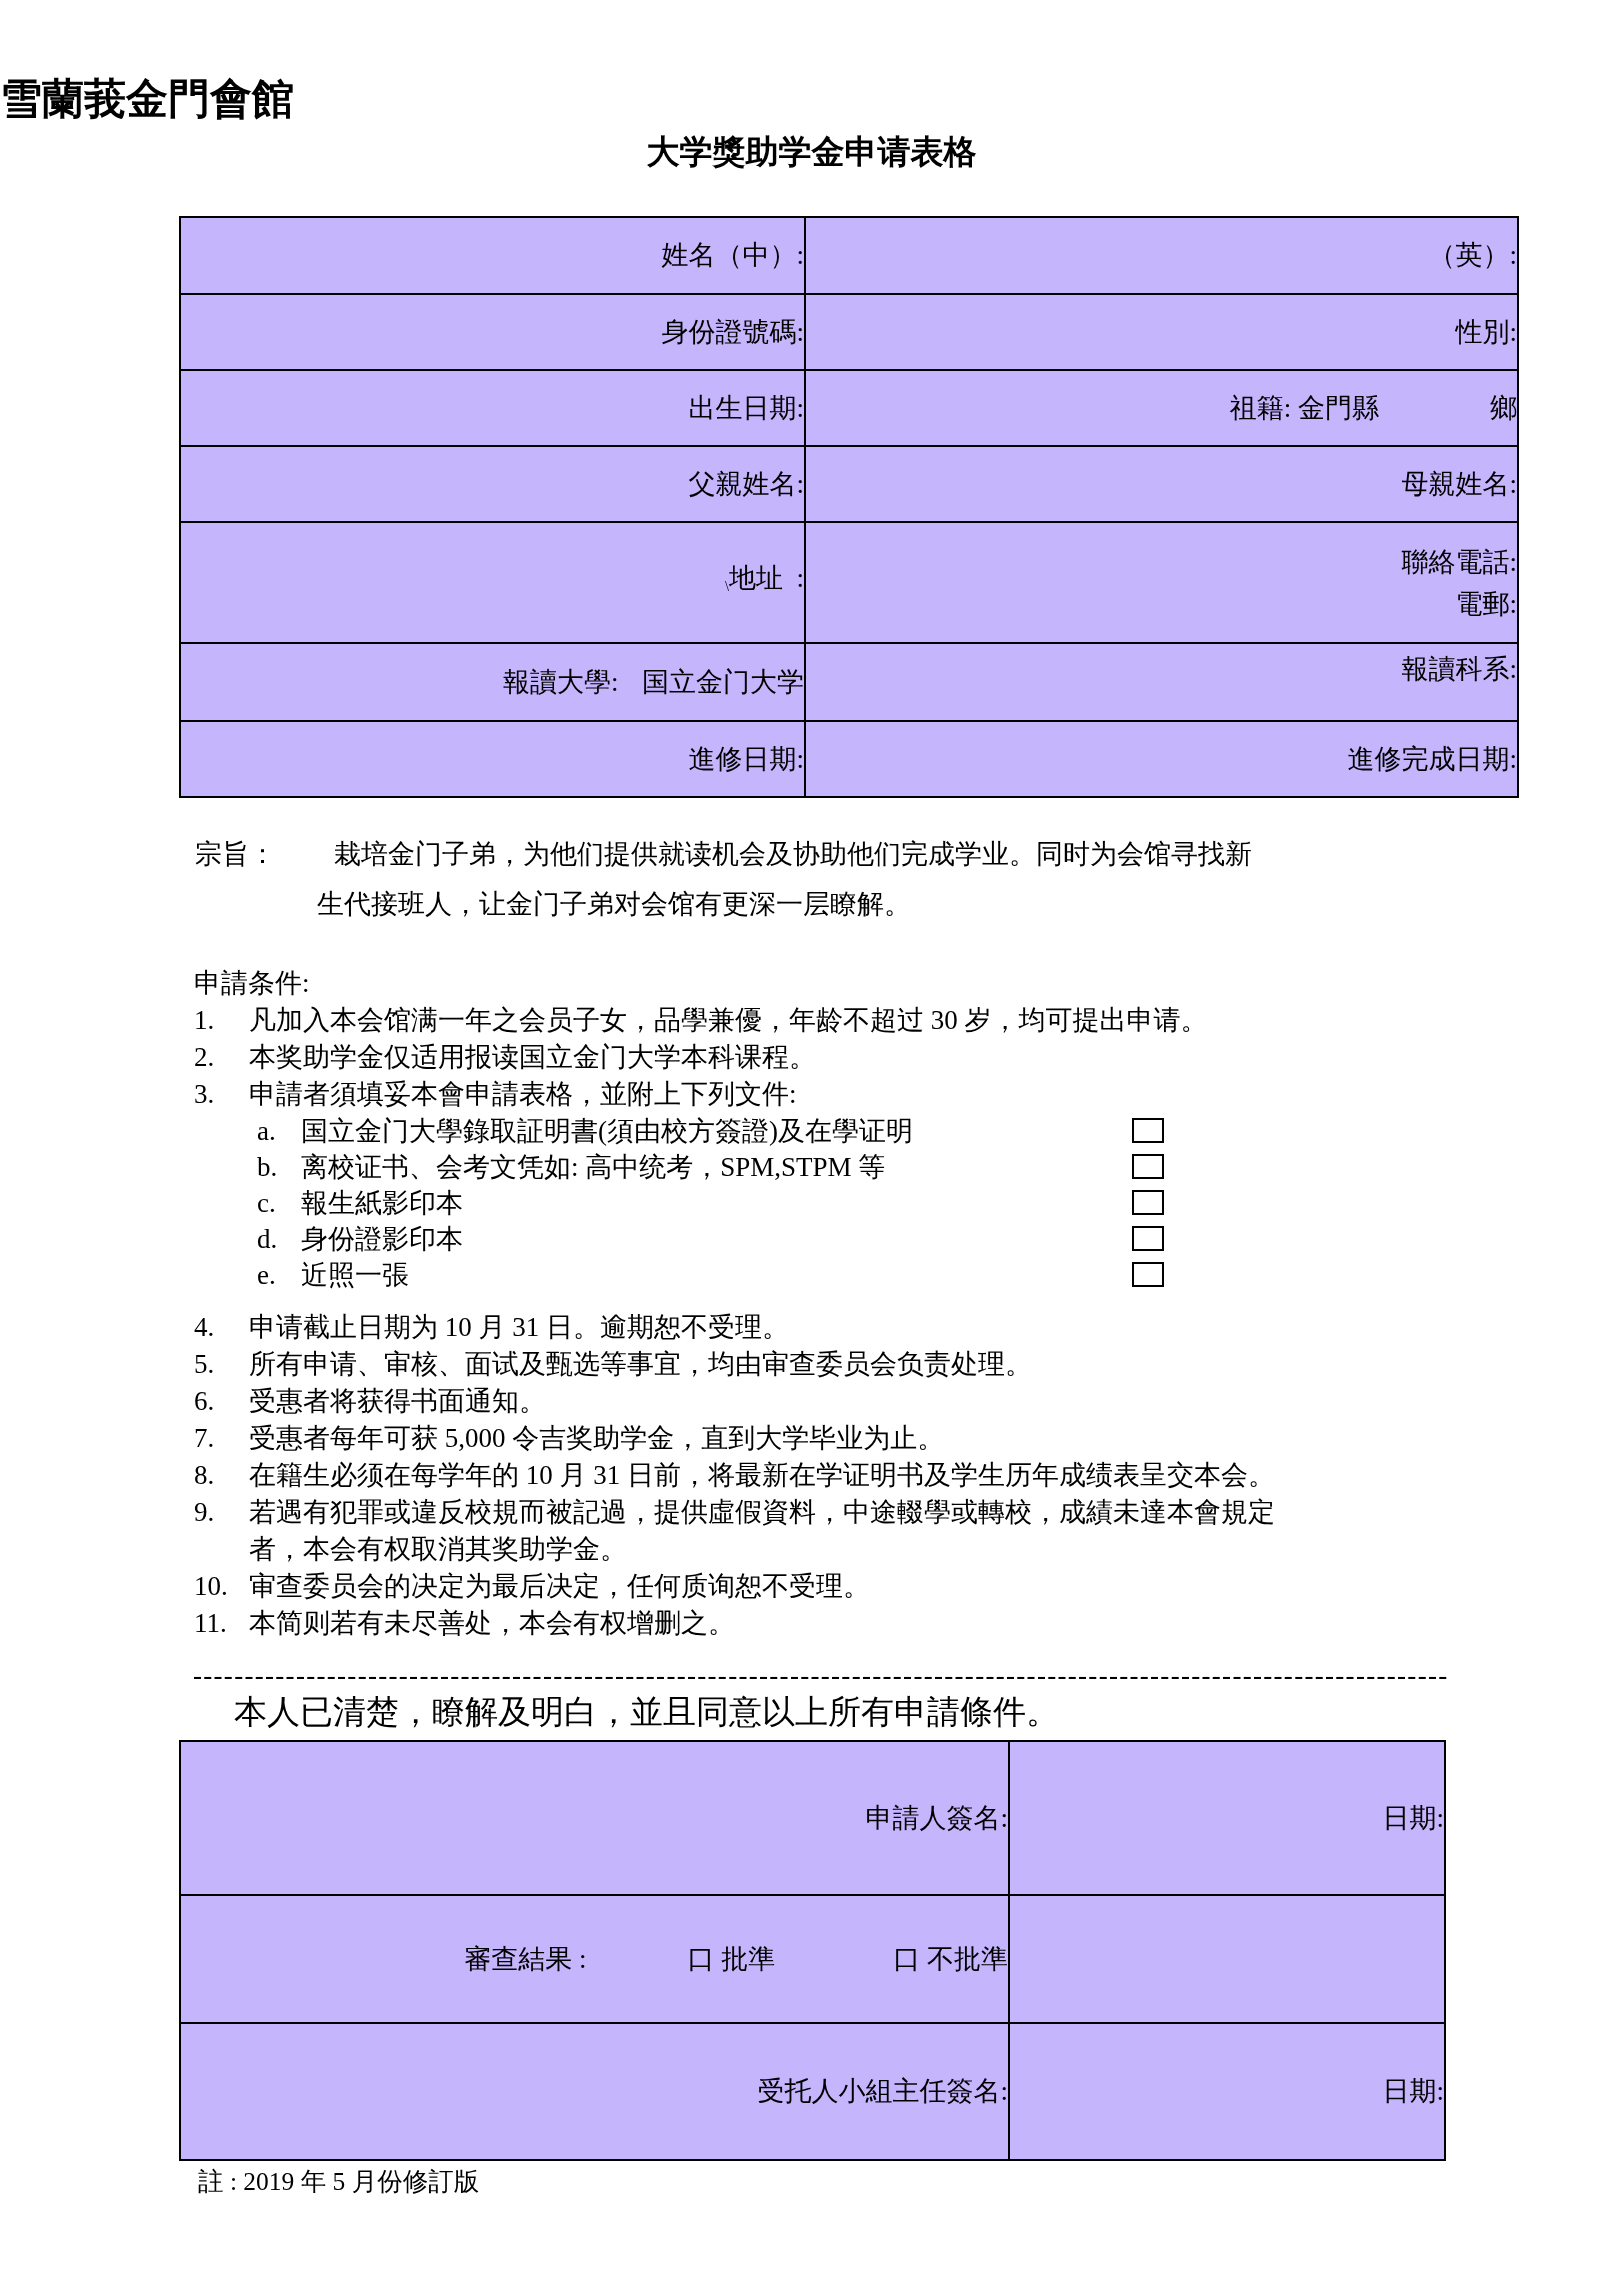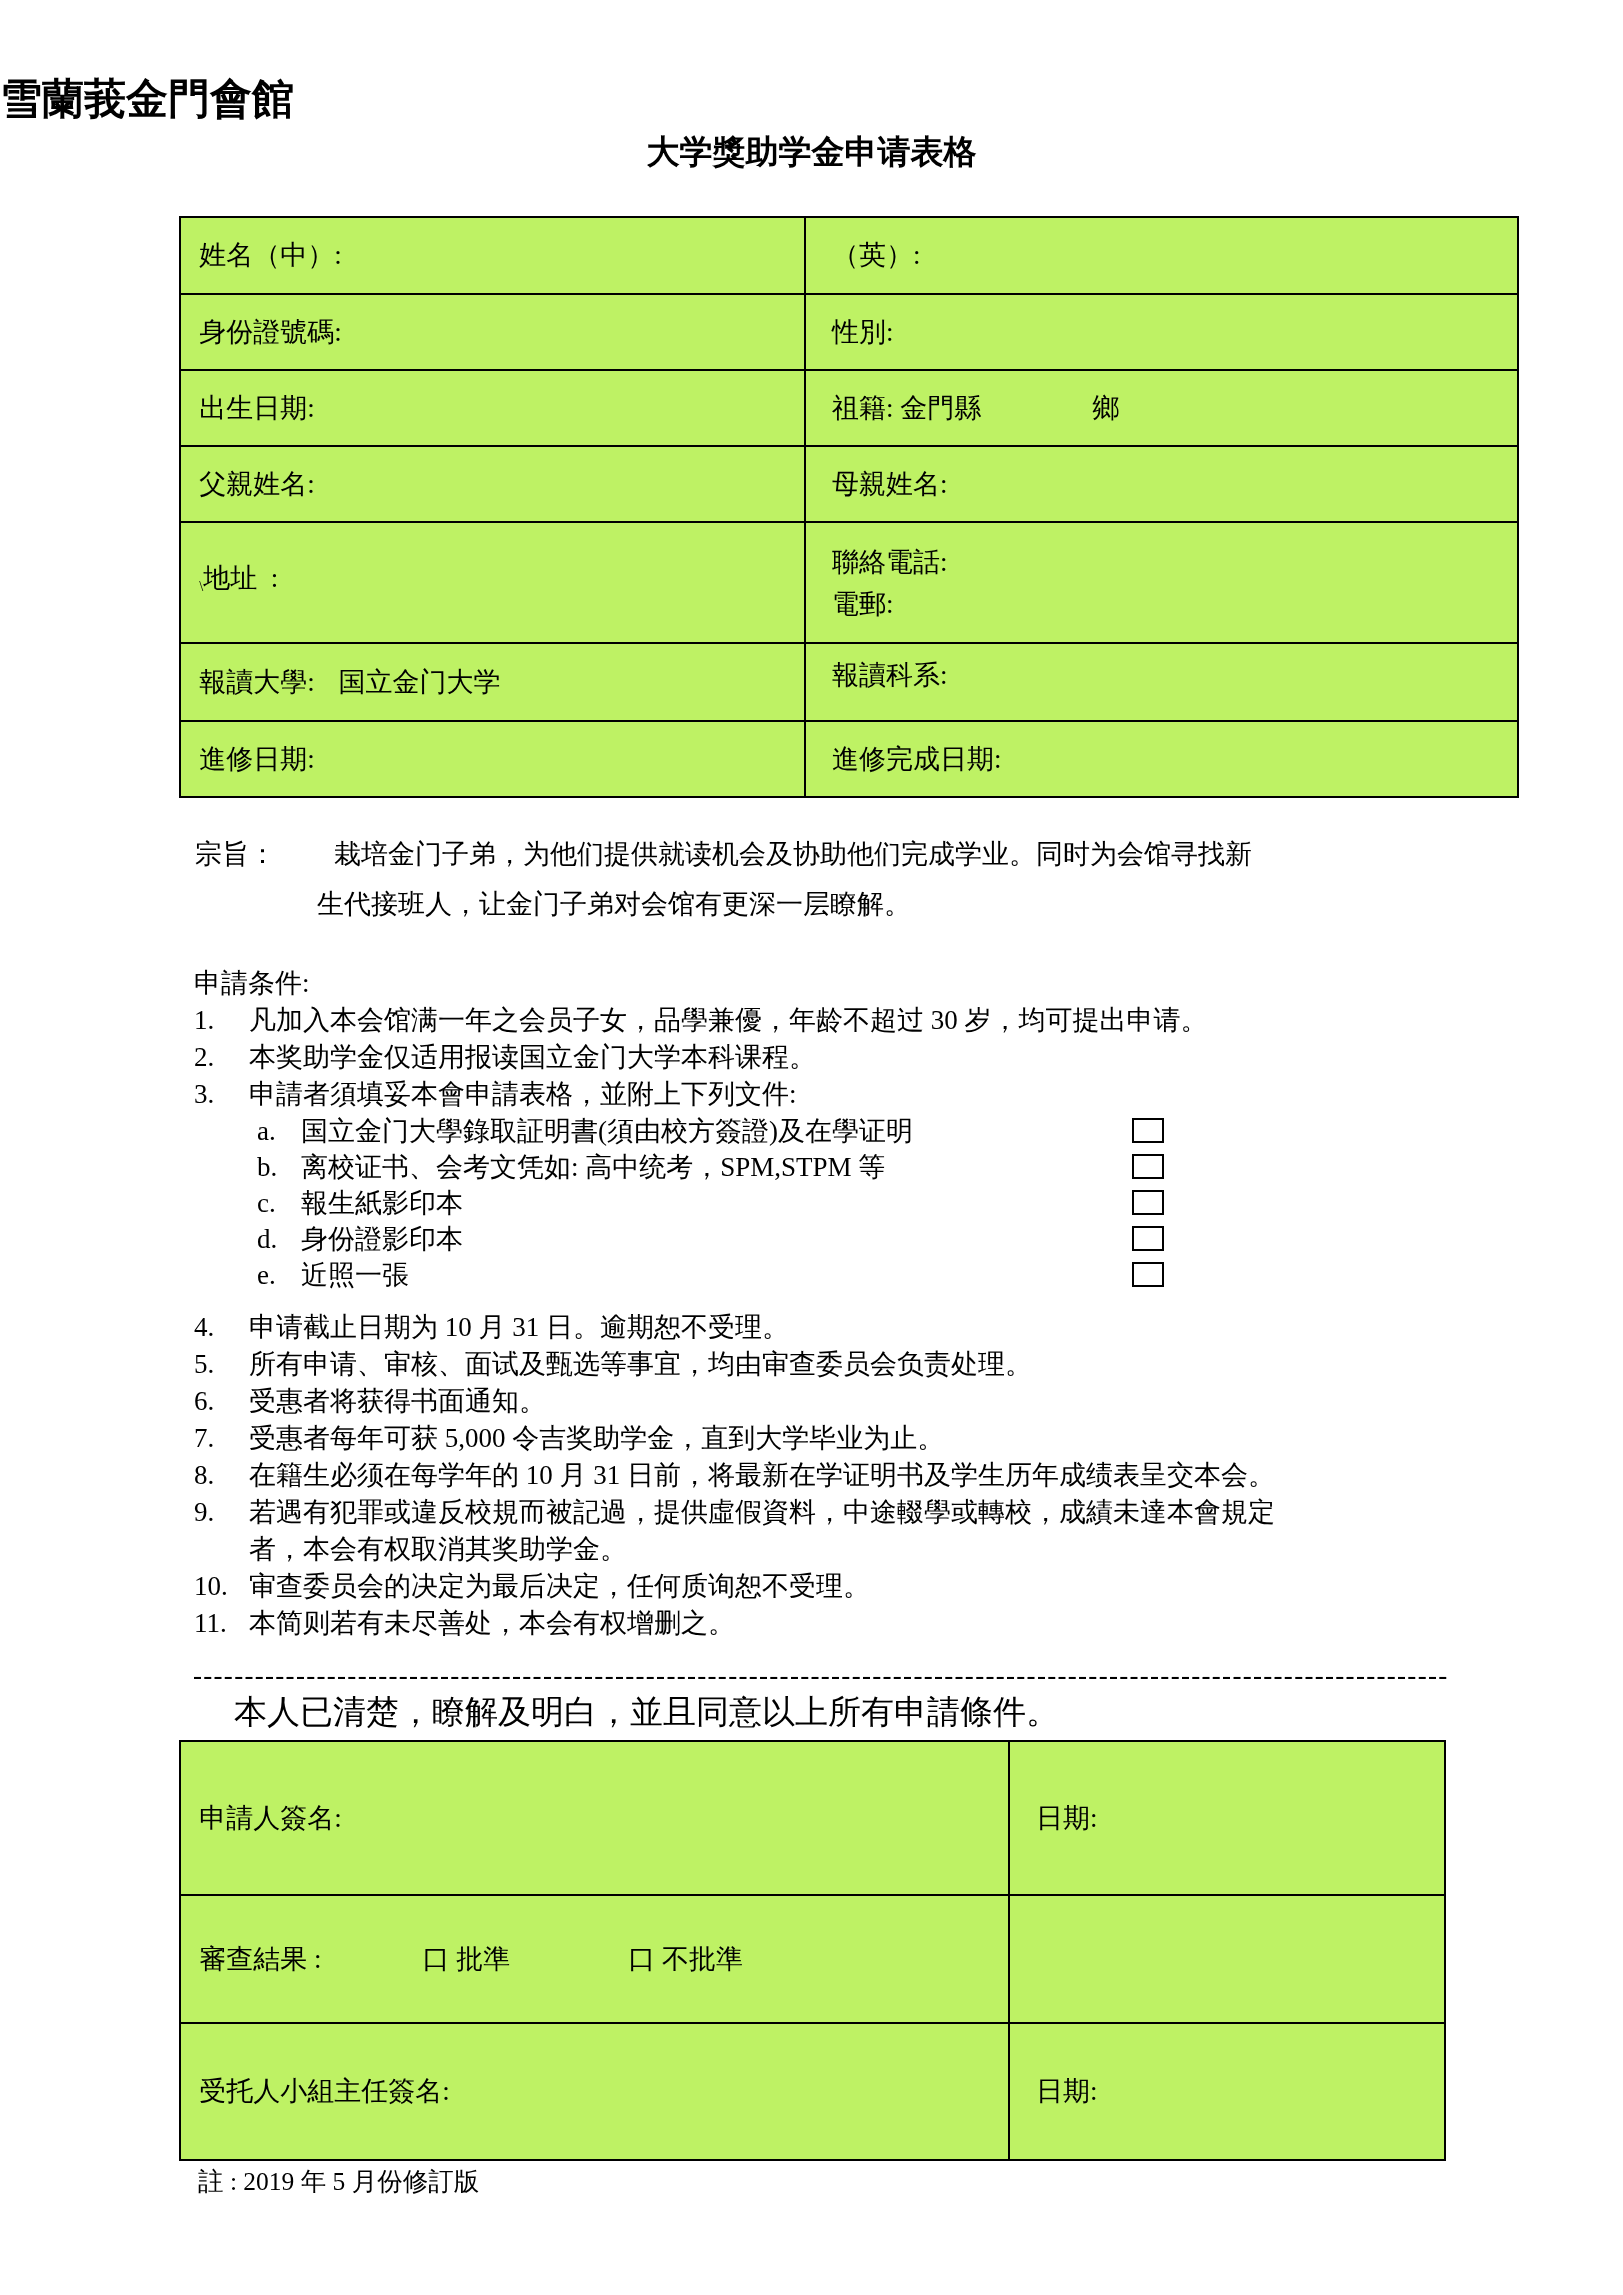--- a/index.html
+++ b/index.html
@@ -14,27 +14,27 @@
   }
   .t { white-space:pre; }
 
   
   .title1 { position:absolute; left:0; top:73px; width:100%; text-align:left;
             font-size:42px; font-weight:bold; line-height:52px; }
   .title2 { position:absolute; left:0; top:126px; width:100%; text-align:center;
             font-size:33px; font-weight:bold; line-height:52px; }
 
   
-  table { border-collapse:collapse; table-layout:fixed; position:absolute; background:#bef264; }
+  table { border-collapse:collapse; table-layout:fixed; position:absolute; background:#c4b5fd;text-align:right; }
   table.info  { left:179px; top:216px;  width:1340px; border:2.6px solid #000; }
   table.sign  { left:179px; top:1740px; width:1267px; border:2.6px solid #000; }
   td { border:2px solid #000; vertical-align:middle; padding:0 0 0 18.3px;
        font-size:27px; line-height:37px; }
   td.c2 { padding-left:26px; }
-  td.top { vertical-align:top; padding-top:13px;border-radius:26px; }
+  td.top { vertical-align:top; padding-top:7px;border-radius:26px; }
   .twoline div { line-height:42px; }
   .addr-mark { font-size:14.4px; vertical-align:-3.9px; }
   .gapL36  { margin-left:23.6px; }
   .gapL170 { margin-left:111px; }
   .gapL155 { margin-left:101px; }
   .gapL180 { margin-left:118px; }
 
   
   .purpose { position:absolute; left:195px; top:829px; width:1315px; font-size:27px; }
   .purpose .row { line-height:50px; }

